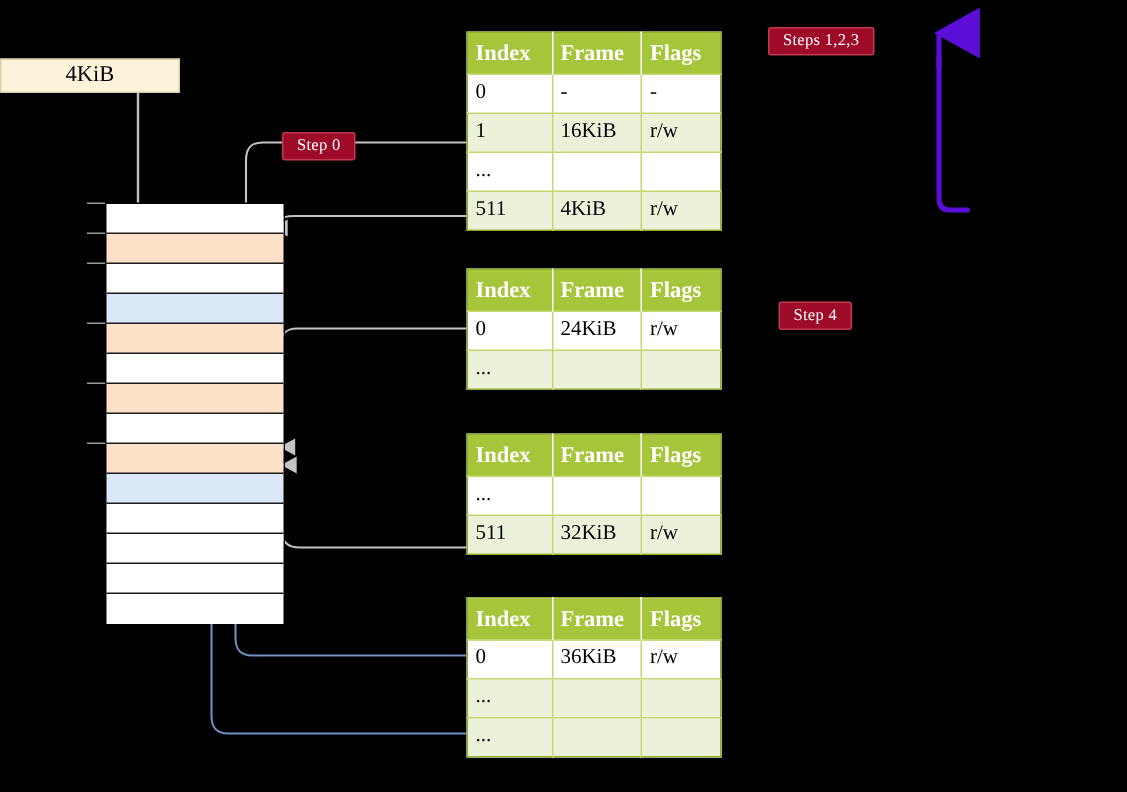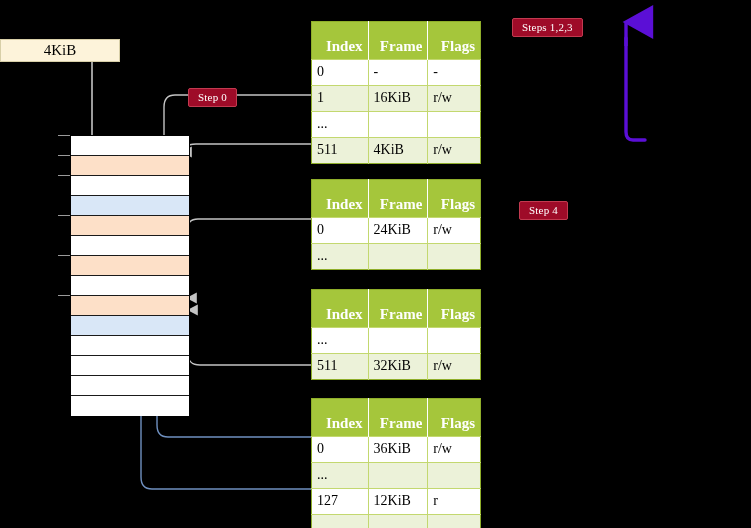--- a/index.html
+++ b/index.html
@@ -65,21 +65,21 @@
     position:absolute;
     width:170px;
     border-collapse:collapse;
     background:#fff;
     font-size:14px;color:#000;
     border:1px solid #8fae2a;
   }
   .pt th{
     background:#a5c63b;color:#ffffff;
     font-weight:bold;font-size:15px;
-    text-align:right;padding:16px 5px 4px 5px;
+    text-align:left;padding:6px 5px 4px 5px;
     border-right:1px solid #ffffff;
     white-space:nowrap;
   }
   .pt th:last-child{border-right:none;}
   .pt td{
     padding:3px 5px 4px 5px;
     border-right:1px solid #c3d86f;
     border-top:1px solid #c3d86f;
     height:18px;
     white-space:nowrap;
@@ -281,25 +281,20 @@
         <tr>
           <td>0</td>
           <td>36KiB</td>
           <td>r/w</td>
         </tr>
         <tr class="alt">
           <td>...</td>
           <td></td>
           <td></td>
         </tr>
-        <tr>
-          <td>127</td>
-          <td>12KiB</td>
-          <td>r</td>
-        </tr>
         <tr class="alt">
           <td>...</td>
           <td></td>
           <td></td>
         </tr>
       </tbody>
     </table>
 
 </div>
 

